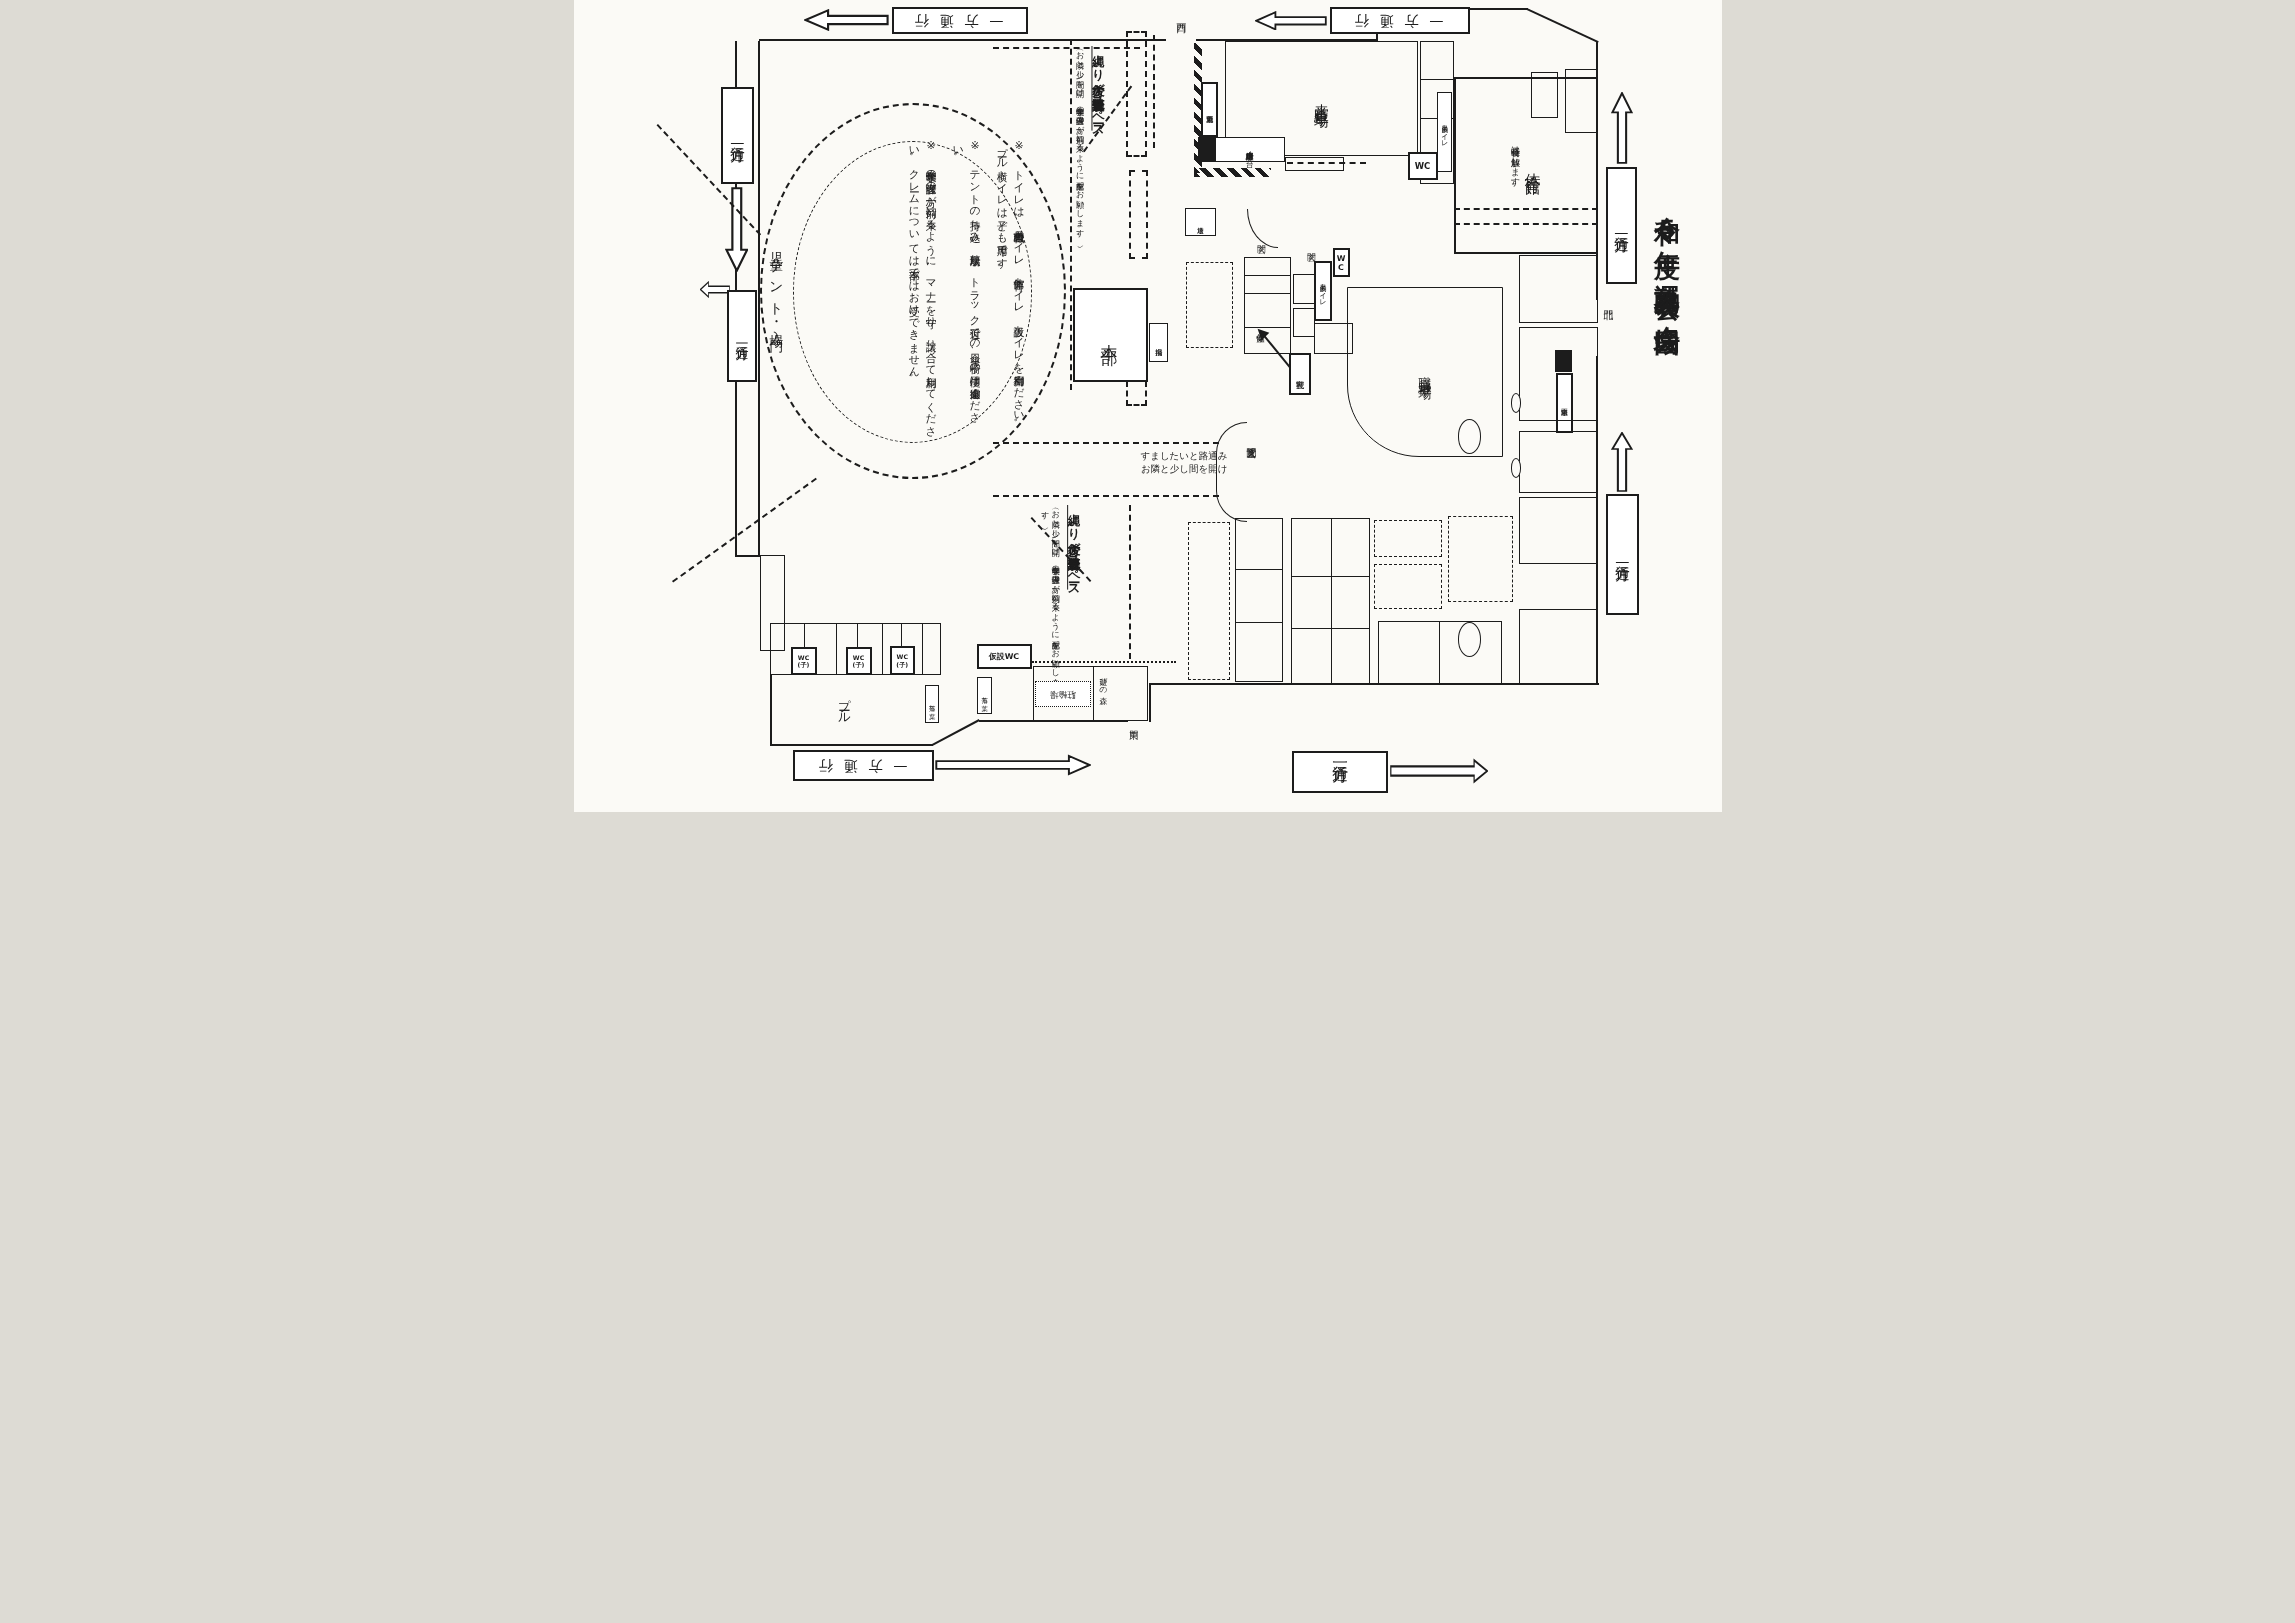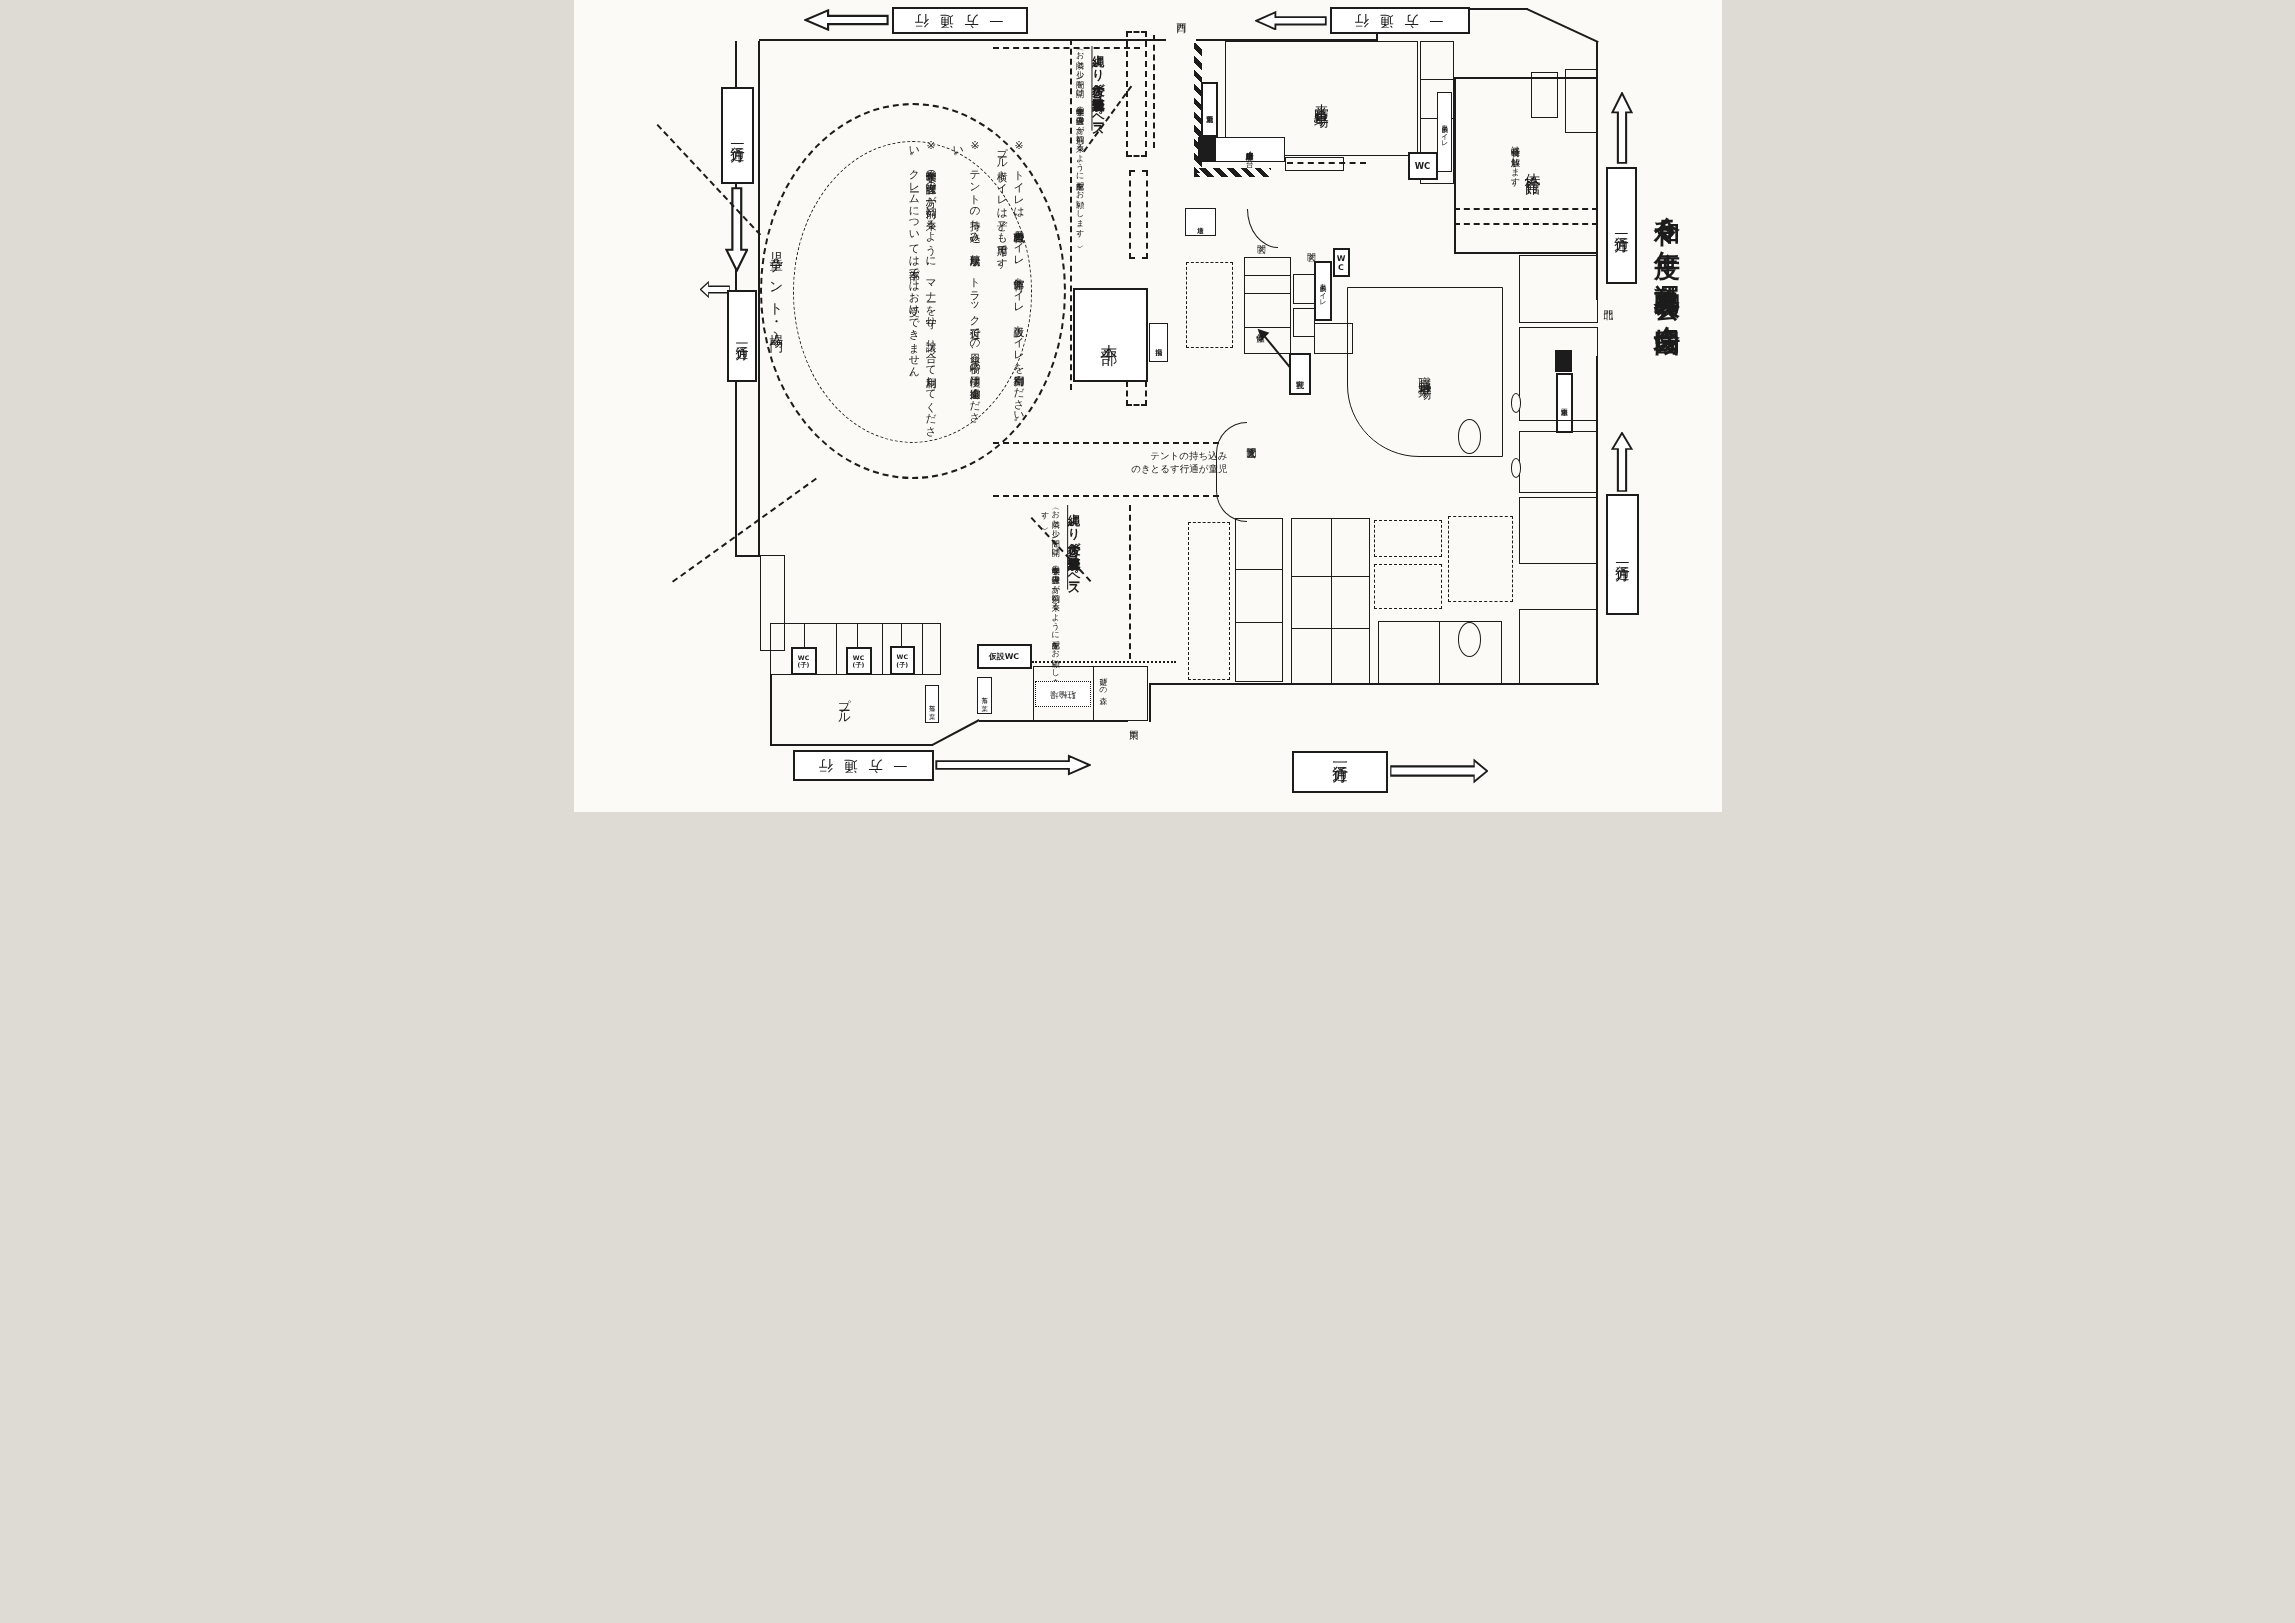--- a/index.html
+++ b/index.html
@@ -171,22 +171,22 @@
     <span class="main">縄より後方が保護者観覧スペース</span>
     <span class="sub">（お隣と少し間を開け、発表学年の保護者の方が前列に来るように配慮をお願いします。）</span>
   </div>
   <div class="dth" style="left:458px;top:661px;width:144px;"></div>
 
   <div class="lbl v" style="left:195px;top:241px;font-size:13.7px;letter-spacing:5.2px;">児童テント・入場門</div>
 
   <div class="dlh" style="left:419px;top:442px;width:226px;"></div>
   <div class="dlh" style="left:419px;top:495px;width:226px;"></div>
   <div class="lbl" style="left:556px;top:450px;width:98px;height:41px;text-align:right;font-size:9.5px;line-height:1.35;" title="児童が通行するときのみ通路といたします">
-    <div>テントの持ち込み</div>
-    <div>のきとるす行通が童児</div>
+    <div>すましたいと路通み</div>
+    <div>お隣と少し間を開け</div>
   </div>
 
   <div class="box nob" style="left:651px;top:41px;width:193px;height:115px;border-width:1.6px;">
     <span class="v" style="font-size:14.4px;letter-spacing:2.6px;">来賓駐車場</span>
     </div>
   <div class="box nob" style="left:846px;top:41px;width:34px;height:143px;border-width:1.6px;"></div>
   <div class="line" style="left:846px;top:79px;width:34px;height:1.3px;"></div>
   <div class="line" style="left:846px;top:118px;width:34px;height:1.3px;"></div>
 
   <div class="box nob" style="left:880px;top:77px;width:144px;height:177px;border-width:2px;">

